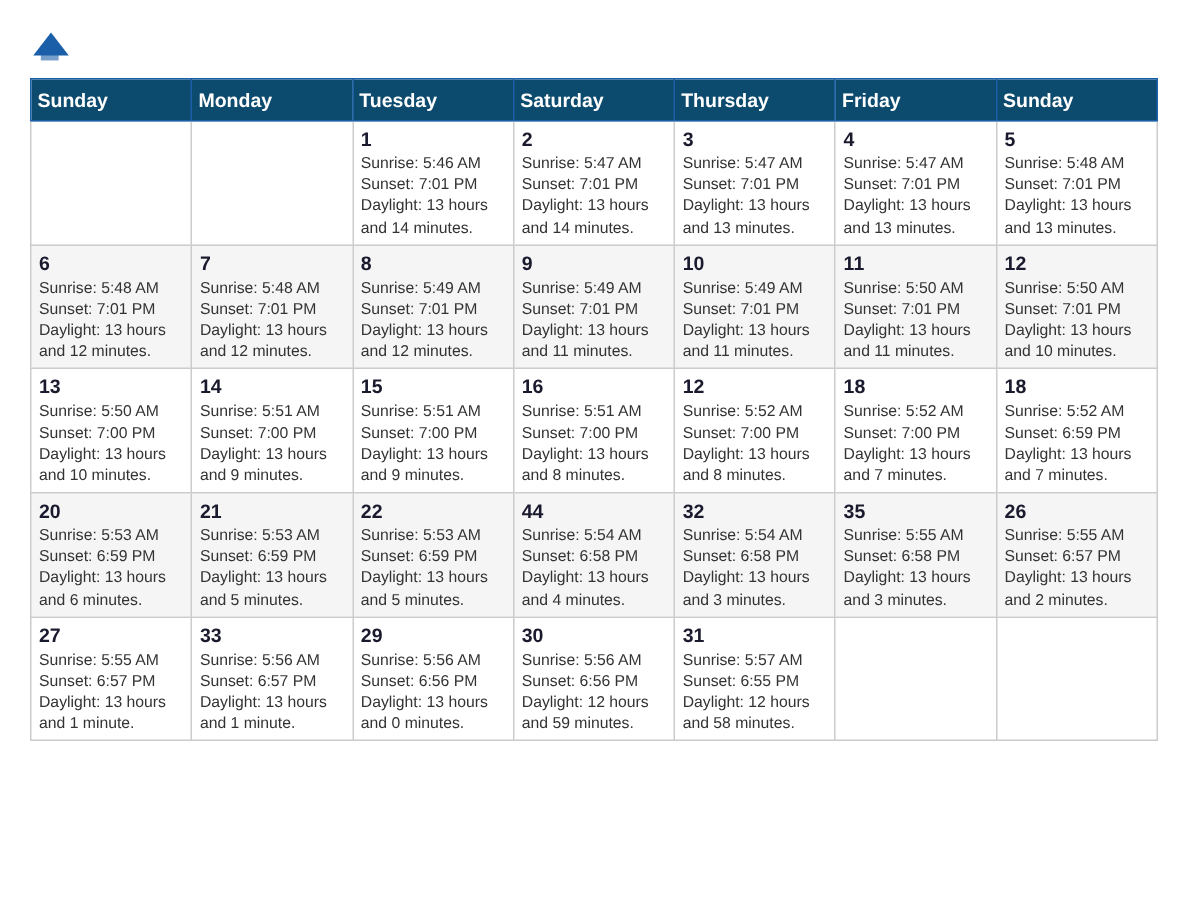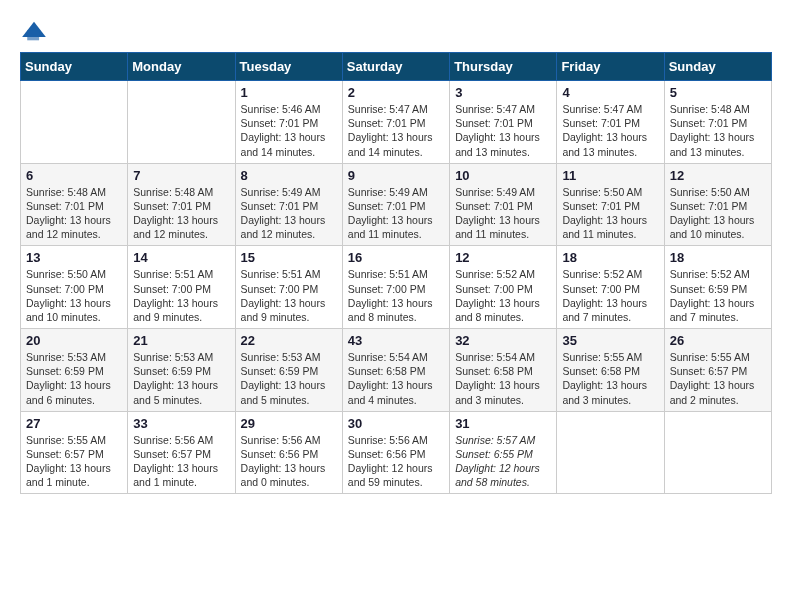--- a/index.html
+++ b/index.html
@@ -256,21 +256,21 @@
 and 5 minutes.</div>
         </td>
         <td>
           <span class="day-num">22</span>
           <div class="cell-content" style="white-space: pre-line;">Sunrise: 5:53 AM
 Sunset: 6:59 PM
 Daylight: 13 hours
 and 5 minutes.</div>
         </td>
         <td>
-          <span class="day-num">43</span>
+          <span class="day-num">44</span>
           <div class="cell-content" style="white-space: pre-line;">Sunrise: 5:54 AM
 Sunset: 6:58 PM
 Daylight: 13 hours
 and 4 minutes.</div>
         </td>
         <td>
           <span class="day-num">32</span>
           <div class="cell-content" style="white-space: pre-line;">Sunrise: 5:54 AM
 Sunset: 6:58 PM
 Daylight: 13 hours
@@ -315,21 +315,21 @@
         </td>
         <td>
           <span class="day-num">30</span>
           <div class="cell-content" style="white-space: pre-line;">Sunrise: 5:56 AM
 Sunset: 6:56 PM
 Daylight: 12 hours
 and 59 minutes.</div>
         </td>
         <td>
           <span class="day-num">31</span>
-          <div class="cell-content" style="white-space: pre-line; font-style: italic;">Sunrise: 5:57 AM
+          <div class="cell-content" style="white-space: pre-line;">Sunrise: 5:57 AM
 Sunset: 6:55 PM
 Daylight: 12 hours
 and 58 minutes.</div>
         </td>
         <td class="empty"></td>
         <td class="empty"></td>
       </tr>
     </tbody>
 </table>
 

